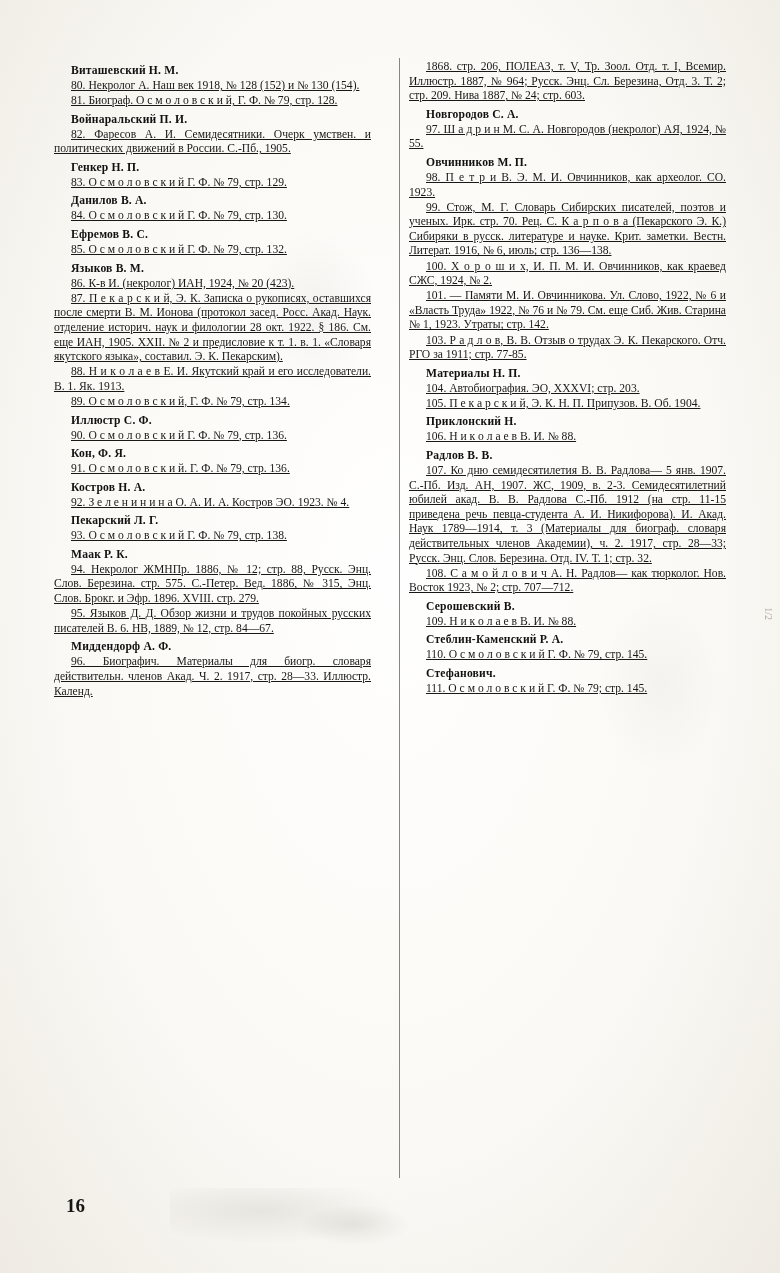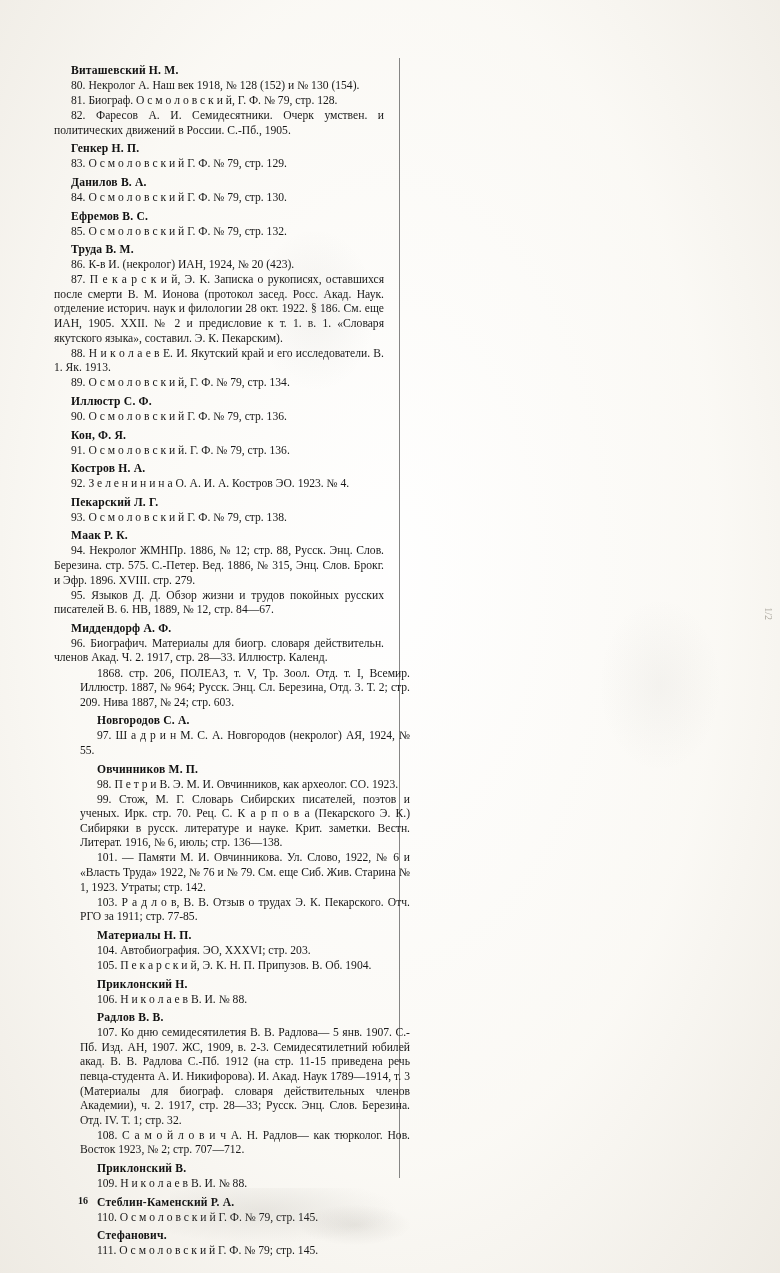--- a/index.html
+++ b/index.html
@@ -29,21 +29,20 @@
     pointer-events: none;
   }
   .columns {
     position: absolute;
     left: 54px;
     top: 60px;
     width: 672px;
     height: 1115px;
     display: flex;
     gap: 0;
-    flex-direction: column;
   }
   .col {
     width: 330px;
     position: relative;
   }
   .col.left { padding-right: 12px; }
   .col.right { padding-left: 26px; }
   .divider {
     position: absolute;
     left: 399px;
@@ -54,37 +53,38 @@
     opacity: 0.75;
   }
   .entry {
     margin: 0 0 0.5px 0;
     font-size: 11.6px;
     line-height: 14.6px;
     text-align: justify;
     text-justify: inter-word;
     hyphens: none;
     color: #181818;
+    text-decoration: underline;
   }
   .entry.indent {
     text-indent: 17px;
   }
   .name {
     font-weight: bold;
     font-size: 11.6px;
     line-height: 15px;
     margin: 3px 0 1px 17px;
     letter-spacing: 0.2px;
     color: #111;
   }
   .folio {
     position: absolute;
-    left: 78px;
+    left: 66px;
     top: 1195px;
-    font-size: 10px;
+    font-size: 19px;
     font-weight: bold;
     color: #151515;
   }
   
   .smudge {
     position: absolute;
     pointer-events: none;
     opacity: 0.22;
   }
   .smudge.s1 {
@@ -120,28 +120,29 @@
 <div class="page">
   <div class="paper-tone"></div>
 
   <div class="divider"></div>
 
   <div class="columns">
     <div class="col left" id="col-left">
         <div class="name">Виташевский Н. М.</div>
         <div class="entry indent">80. Некролог А. Наш век 1918, № 128 (152) и № 130 (154).</div>
         <div class="entry indent">81. Биограф. О с м о л о в с к и й, Г. Ф. № 79, стр. 128.</div>
+        <div class="name">Войнаральский П. И.</div>
         <div class="entry indent">82. Фаресов А. И. Семидесятники. Очерк умствен. и политических движений в России. С.-Пб., 1905.</div>
         <div class="name">Генкер Н. П.</div>
         <div class="entry indent">83. О с м о л о в с к и й Г. Ф. № 79, стр. 129.</div>
         <div class="name">Данилов В. А.</div>
         <div class="entry indent">84. О с м о л о в с к и й Г. Ф. № 79, стр. 130.</div>
         <div class="name">Ефремов В. С.</div>
         <div class="entry indent">85. О с м о л о в с к и й Г. Ф. № 79, стр. 132.</div>
-        <div class="name">Труда В. М.</div>
+        <div class="name">Языков В. М.</div>
         <div class="entry indent">86. К-в И.   (некролог)   ИАН,   1924, № 20 (423).</div>
         <div class="entry indent">87. П е к а р с к и й, Э. К. Записка о рукописях, оставшихся после смерти В. М. Ионова (протокол засед. Росс. Акад. Наук. отделение историч. наук и филологии 28 окт. 1922. § 186. См. еще ИАН, 1905. XXII. № 2 и предисловие к т. 1. в. 1. «Словаря якутского языка», составил. Э. К. Пекарским).</div>
         <div class="entry indent">88. Н и к о л а е в Е. И.   Якутский край и его исследователи. В. 1. Як. 1913.</div>
         <div class="entry indent">89. О с м о л о в с к и й, Г. Ф. № 79, стр. 134.</div>
         <div class="name">Иллюстр С. Ф.</div>
         <div class="entry indent">90. О с м о л о в с к и й Г. Ф. № 79, стр. 136.</div>
         <div class="name">Кон, Ф. Я.</div>
         <div class="entry indent">91. О с м о л о в с к и й. Г. Ф. № 79, стр. 136.</div>
         <div class="name">Костров Н. А.</div>
         <div class="entry indent">92. З е л е н и н и н а О. А. И. А. Костров ЭО. 1923. № 4.</div>
@@ -153,31 +154,32 @@
         <div class="name">Миддендорф А. Ф.</div>
         <div class="entry indent">96. Биографич. Материалы для биогр. словаря действительн. членов Акад. Ч. 2. 1917,   стр.   28—33.   Иллюстр.     Календ.</div>
       </div>
     <div class="col right" id="col-right">
         <div class="entry indent">1868. стр. 206, ПОЛЕАЗ, т. V, Тр. Зоол. Отд. т. I, Всемир. Иллюстр. 1887, № 964; Русск. Энц. Сл. Березина, Отд. 3. Т. 2; стр. 209. Нива 1887, № 24; стр. 603.</div>
         <div class="name">Новгородов С. А.</div>
         <div class="entry indent">97. Ш а д р и н  М. С. А. Новгородов (некролог)   АЯ, 1924, № 55.</div>
         <div class="name">Овчинников М. П.</div>
         <div class="entry indent">98. П е т р и В. Э. М. И. Овчинников, как археолог. СО. 1923.</div>
         <div class="entry indent">99. Стож, М. Г. Словарь Сибирских писателей, поэтов и ученых. Ирк. стр. 70. Рец. С. К а р п о в а (Пекарского Э. К.) Сибиряки в русск. литературе и науке. Крит.   заметки.   Вестн.   Литерат.   1916, № 6, июль; стр. 136—138.</div>
+        <div class="entry indent">100. Х о р о ш и х, И. П. М. И. Овчинников, как краевед СЖС, 1924, № 2.</div>
         <div class="entry indent">101. — Памяти  М. И.  Овчинникова. Ул. Слово, 1922, № 6 и «Власть Труда» 1922, № 76 и № 79. См. еще Сиб. Жив. Старина № 1, 1923. Утраты; стр. 142.</div>
         <div class="entry indent">103. Р а д л о в, В. В. Отзыв о трудах Э. К. Пекарского.   Отч. РГО за 1911; стр. 77-85.</div>
         <div class="name">Материалы Н. П.</div>
         <div class="entry indent">104.   Автобиография.   ЭО,   XXXVI; стр. 203.</div>
         <div class="entry indent">105. П е к а р с к и й, Э. К. Н. П. Припузов. В. Об. 1904.</div>
         <div class="name">Приклонский Н.</div>
         <div class="entry indent">106. Н и к о л а е в В. И. № 88.</div>
         <div class="name">Радлов В. В.</div>
         <div class="entry indent">107. Ко дню семидесятилетия В. В. Радлова— 5 янв. 1907. С.-Пб.  Изд. АН, 1907.  ЖС, 1909,  в. 2-3. Семидесятилетний юбилей акад. В. В. Радлова С.-Пб. 1912  (на  стр.  11-15  приведена  речь певца-студента А. И. Никифорова). И. Акад.  Наук 1789—1914, т. 3  (Материалы для биограф. словаря действительных членов Академии), ч. 2. 1917, стр. 28—33; Русск. Энц. Слов. Березина. Отд. IV. Т. 1; стр. 32.</div>
         <div class="entry indent">108. С а м о й л о в и ч А. Н. Радлов— как тюрколог. Нов. Восток 1923,  № 2; стр. 707—712.</div>
-        <div class="name">Приклонский В.</div>
+        <div class="name">Серошевский В.</div>
         <div class="entry indent">109. Н и к о л а е в В. И. № 88.</div>
         <div class="name">Стеблин-Каменский Р. А.</div>
         <div class="entry indent">110. О с м о л о в с к и й Г. Ф. № 79, стр. 145.</div>
         <div class="name">Стефанович.</div>
         <div class="entry indent">111. О с м о л о в с к и й Г. Ф. № 79; стр. 145.</div>
       </div>
   </div>
 
   <div class="smudge s1"></div>
   <div class="smudge s2"></div>

